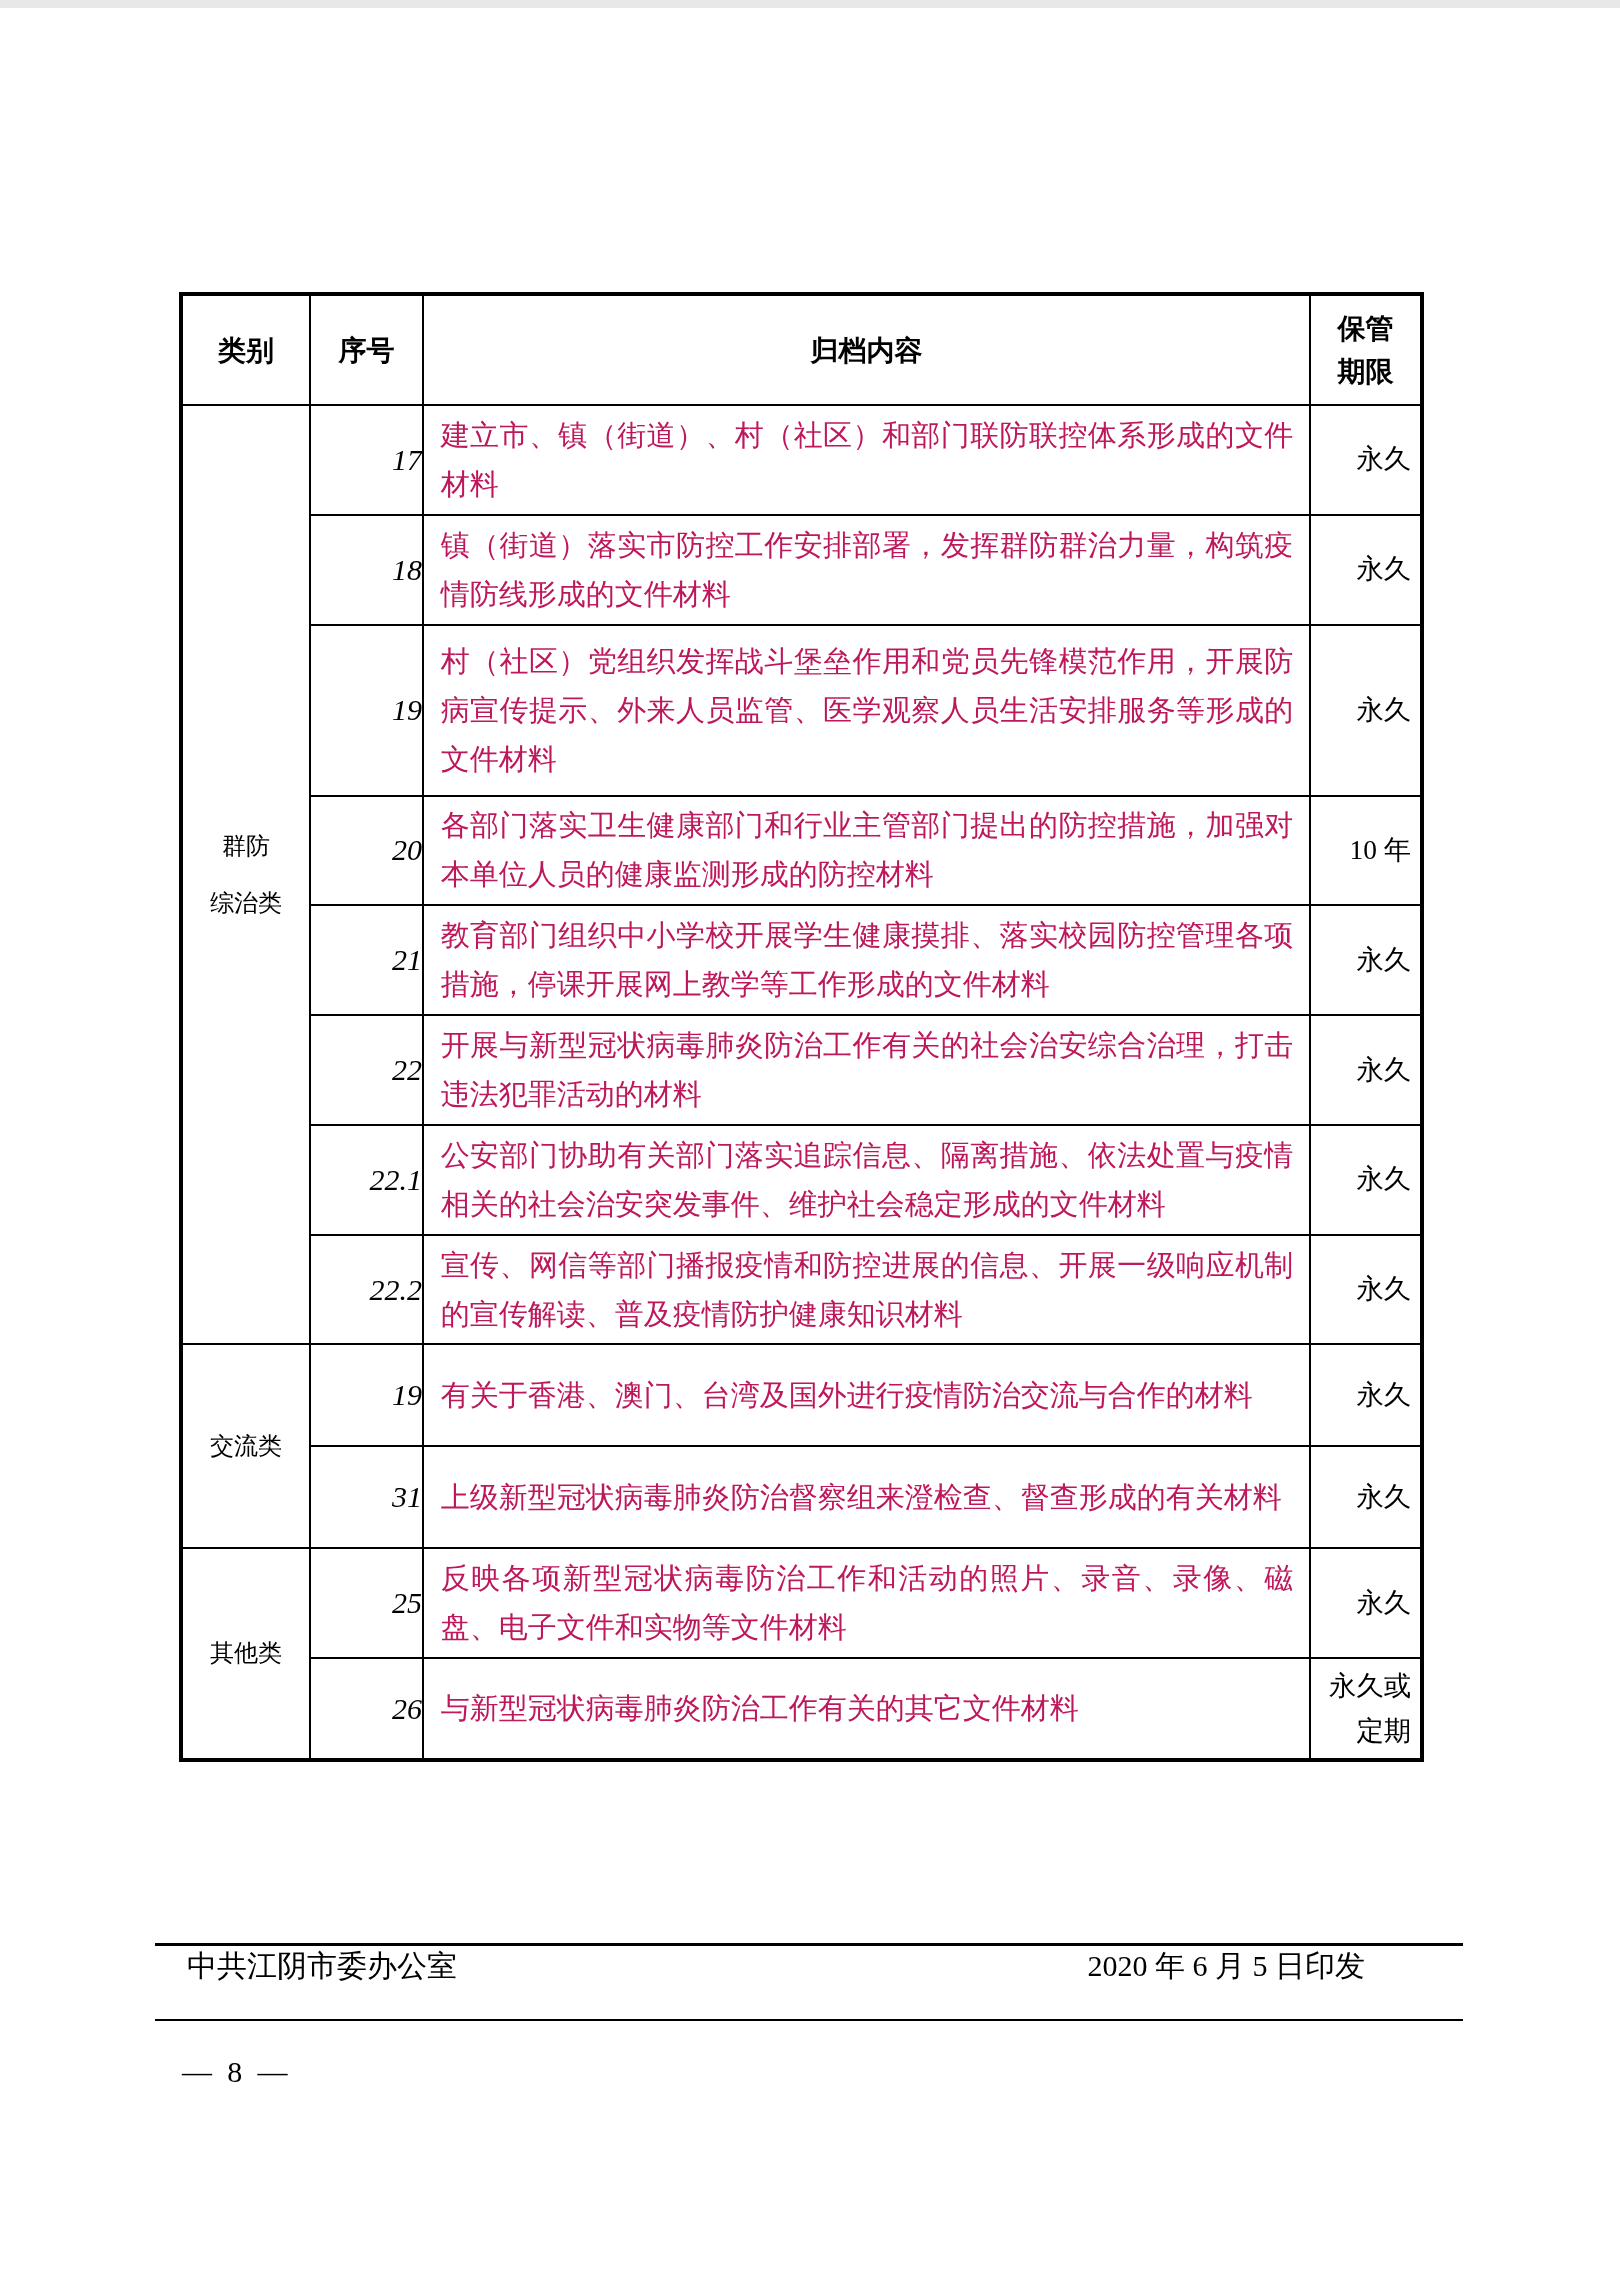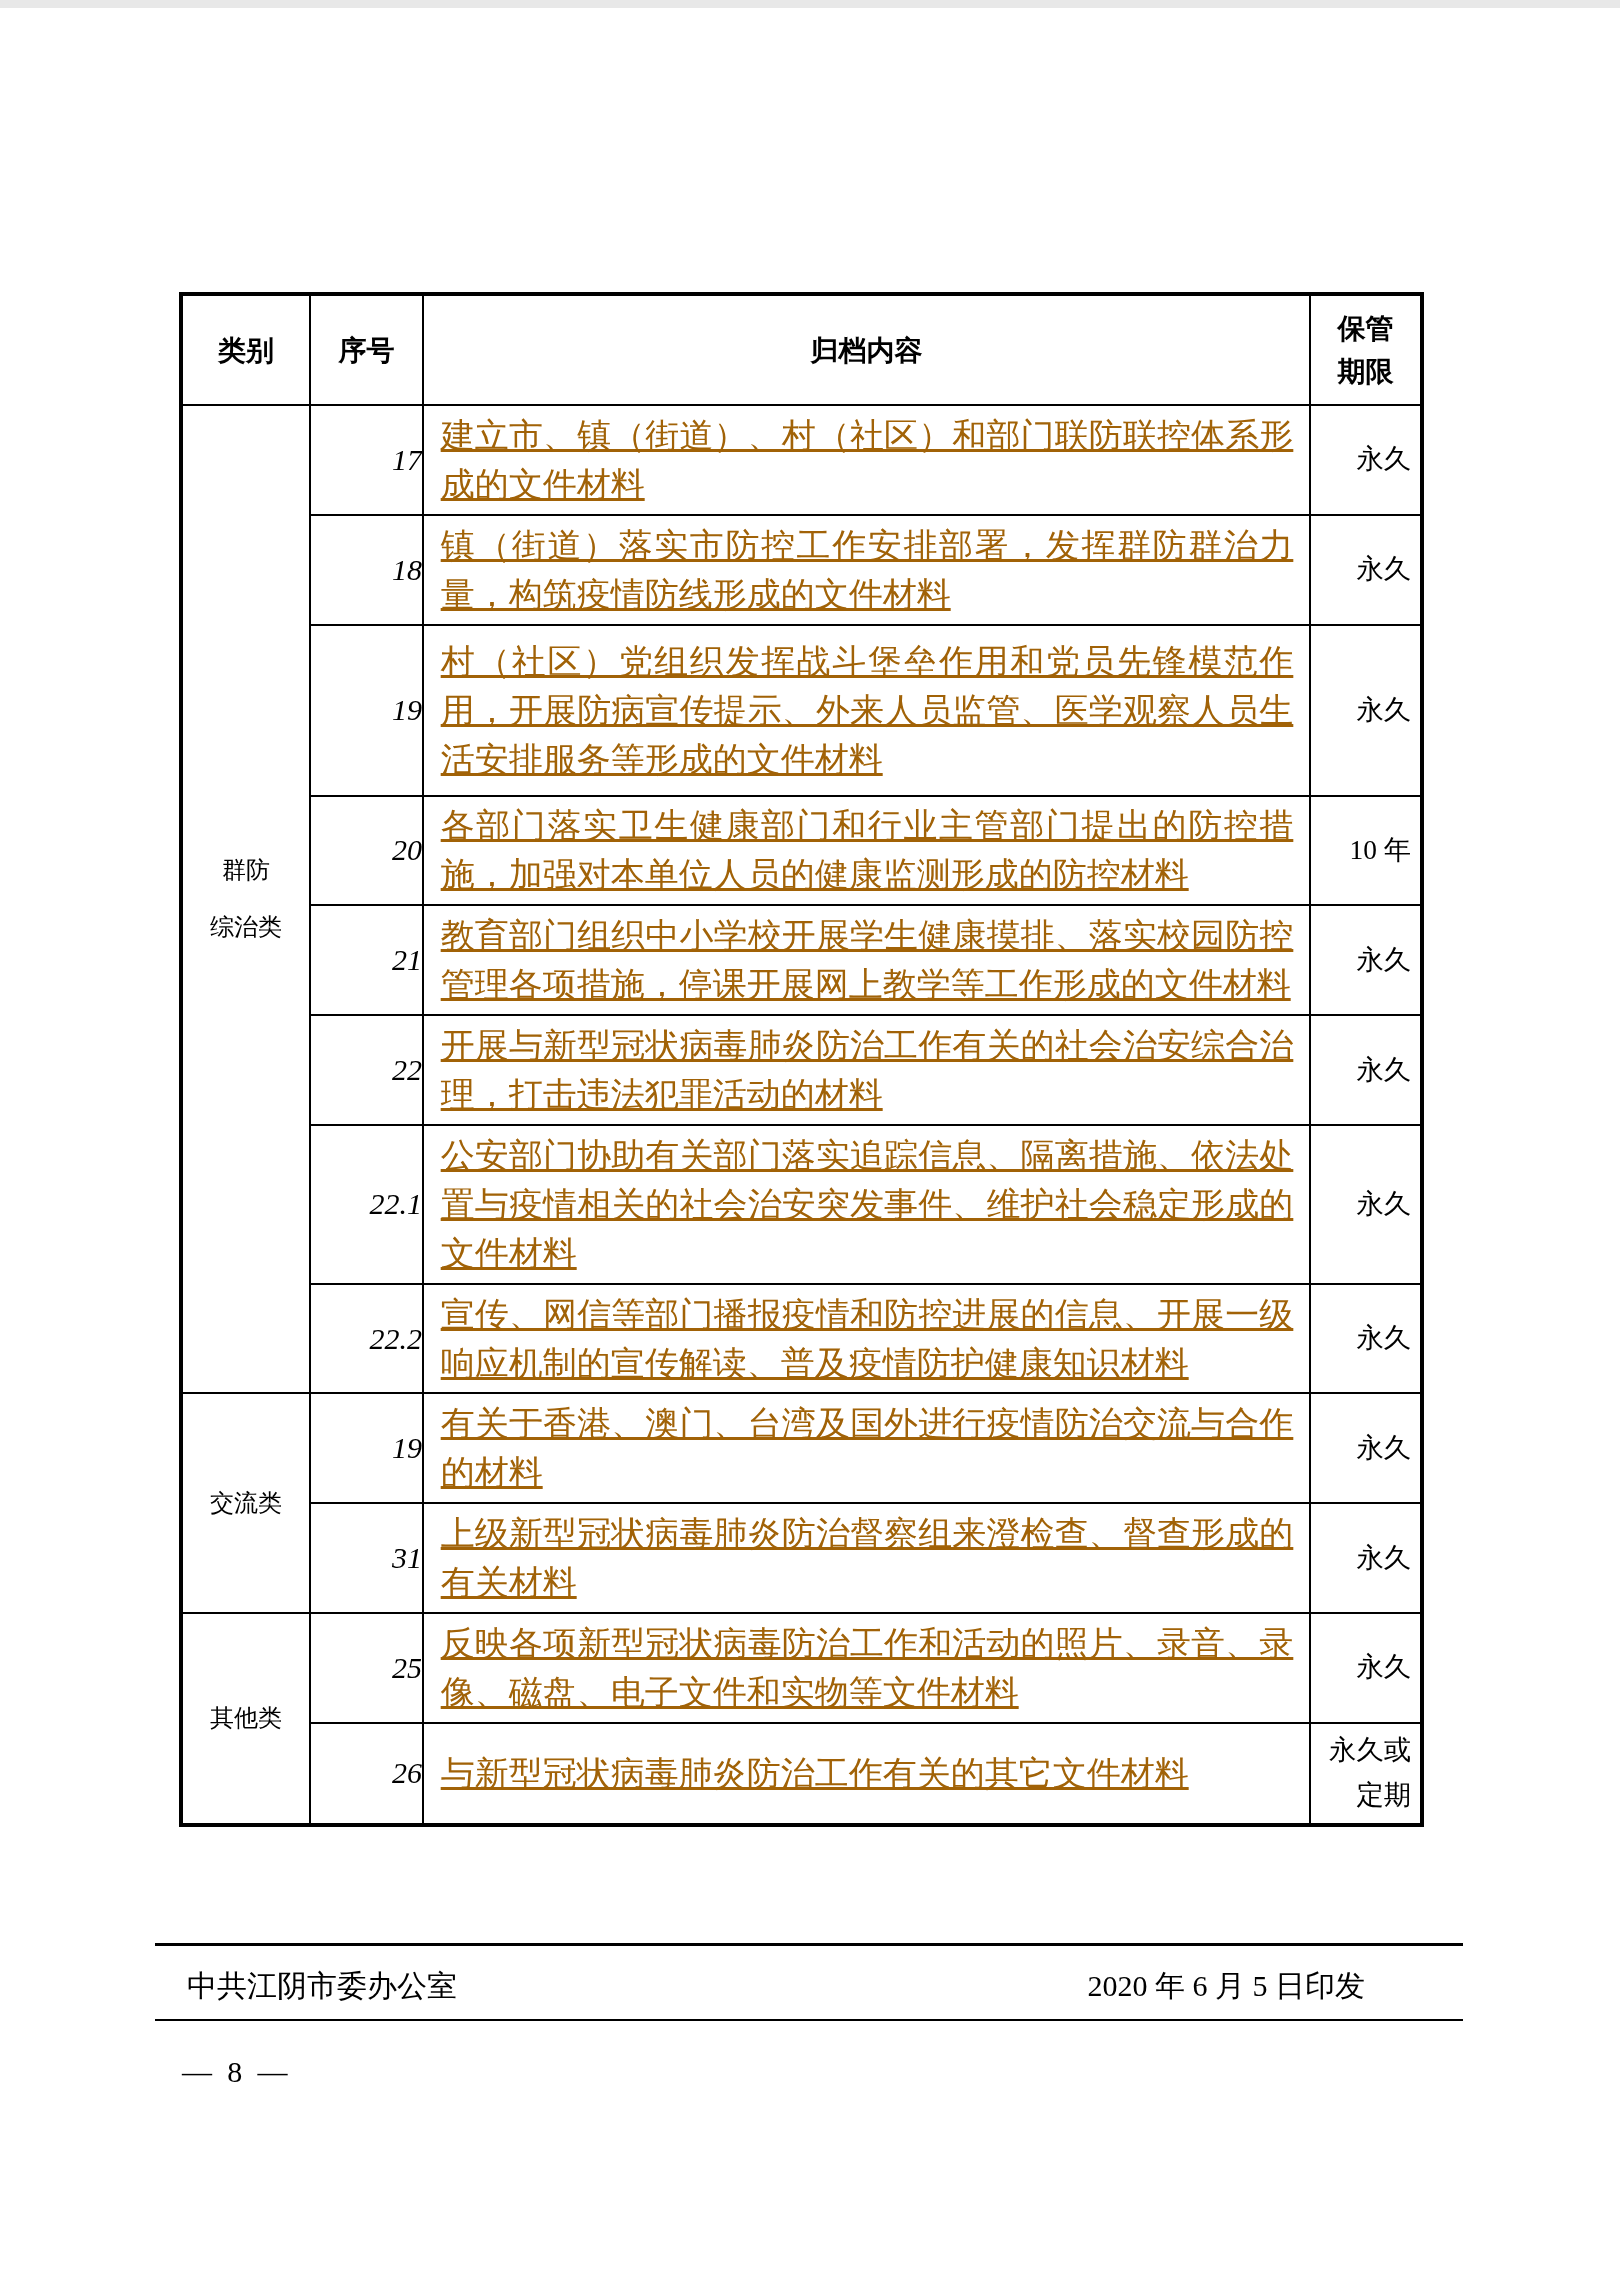--- a/index.html
+++ b/index.html
@@ -55,24 +55,23 @@
   }
   td.num-cell {
     text-align: right;
     font-size: 30px;
     color: #000;
     font-style: italic;
   }
   td.content-cell {
     text-align: justify;
     padding: 4.9px 15.7px 4.9px 16.7px;
-    font-size: 34px;
+    font-size: 29px;
     line-height: 49px;
-    color: #a16207;
-    text-decoration: underline;
+    color: #be185d;
   }
   td.ret-cell {
     text-align: right;
     font-size: 27.4px;
     line-height: 45px;
     padding: 0 8.8px;
     color: #000;
   }
   
   .footer-rule-top {
@@ -83,21 +82,21 @@
     height: 2.9px;
     background: #000;
   }
   .footer-row {
     position: absolute;
     left: 155px;
     top: 1938px;
     width: 1308px;
     height: 80px;
     display: flex;
-    align-items: center;
+    align-items: flex-start;
     justify-content: space-between;
     padding: 0 98px 0 32px;
     font-size: 30px;
     color: #000;
   }
   .footer-rule-bottom {
     position: absolute;
     left: 155px;
     top: 2011px;
     width: 1308px;

